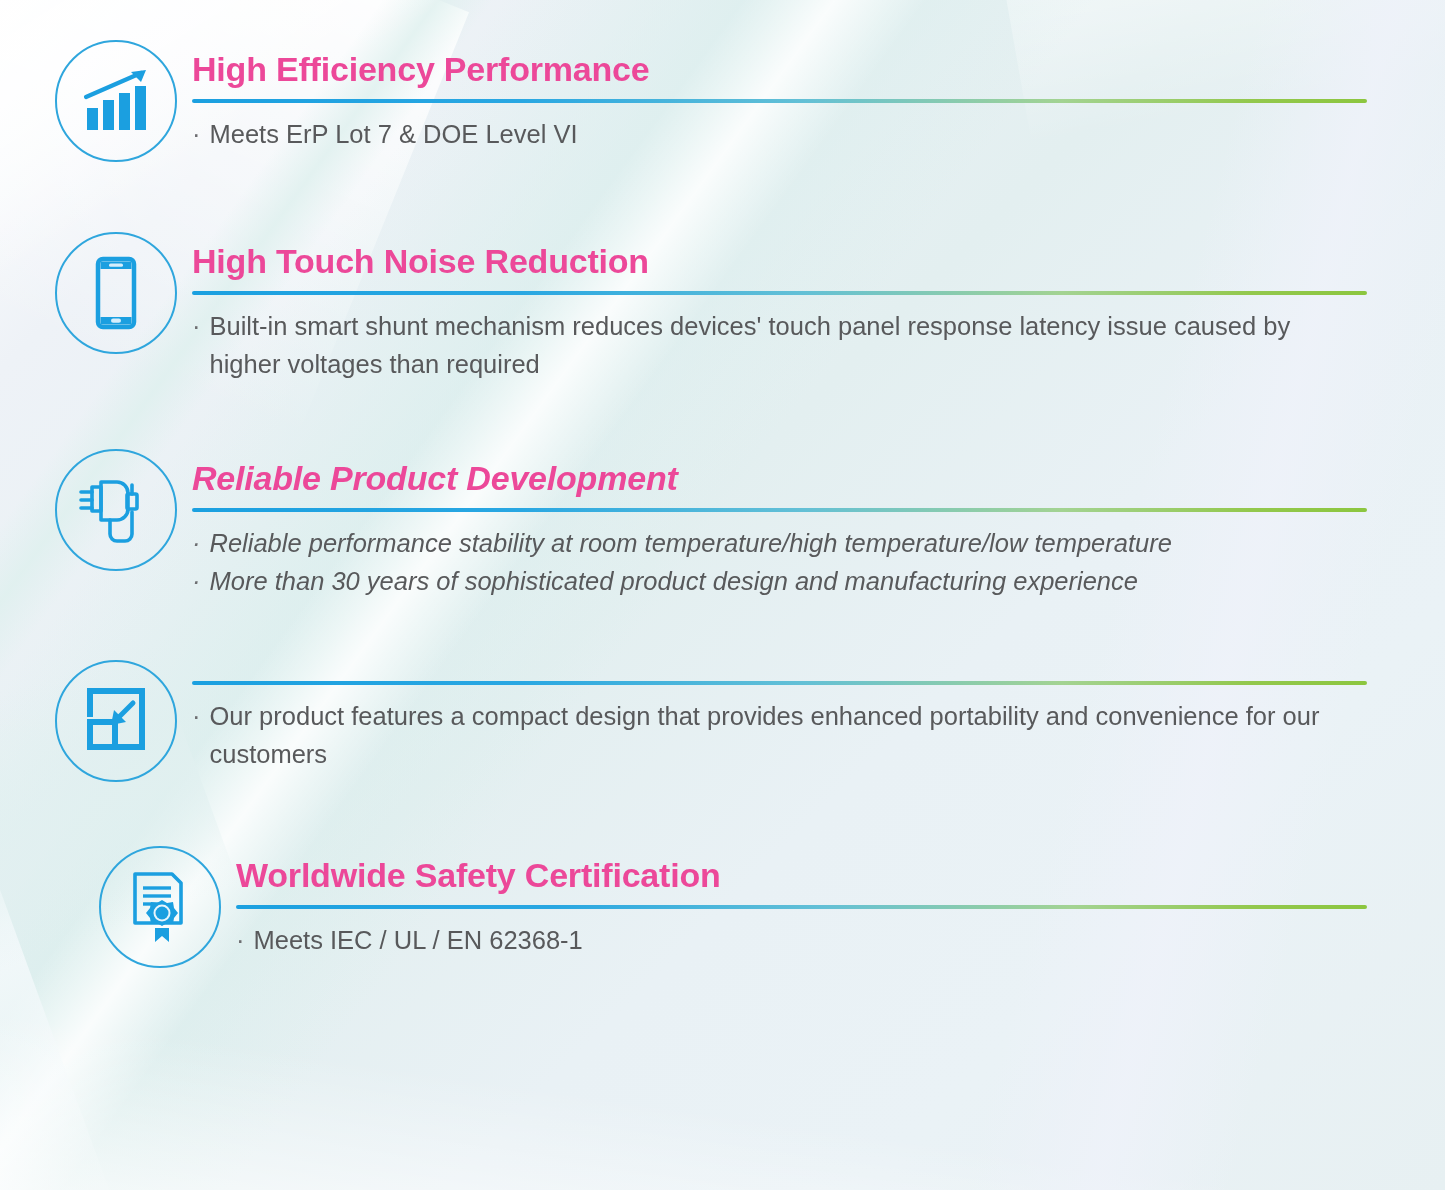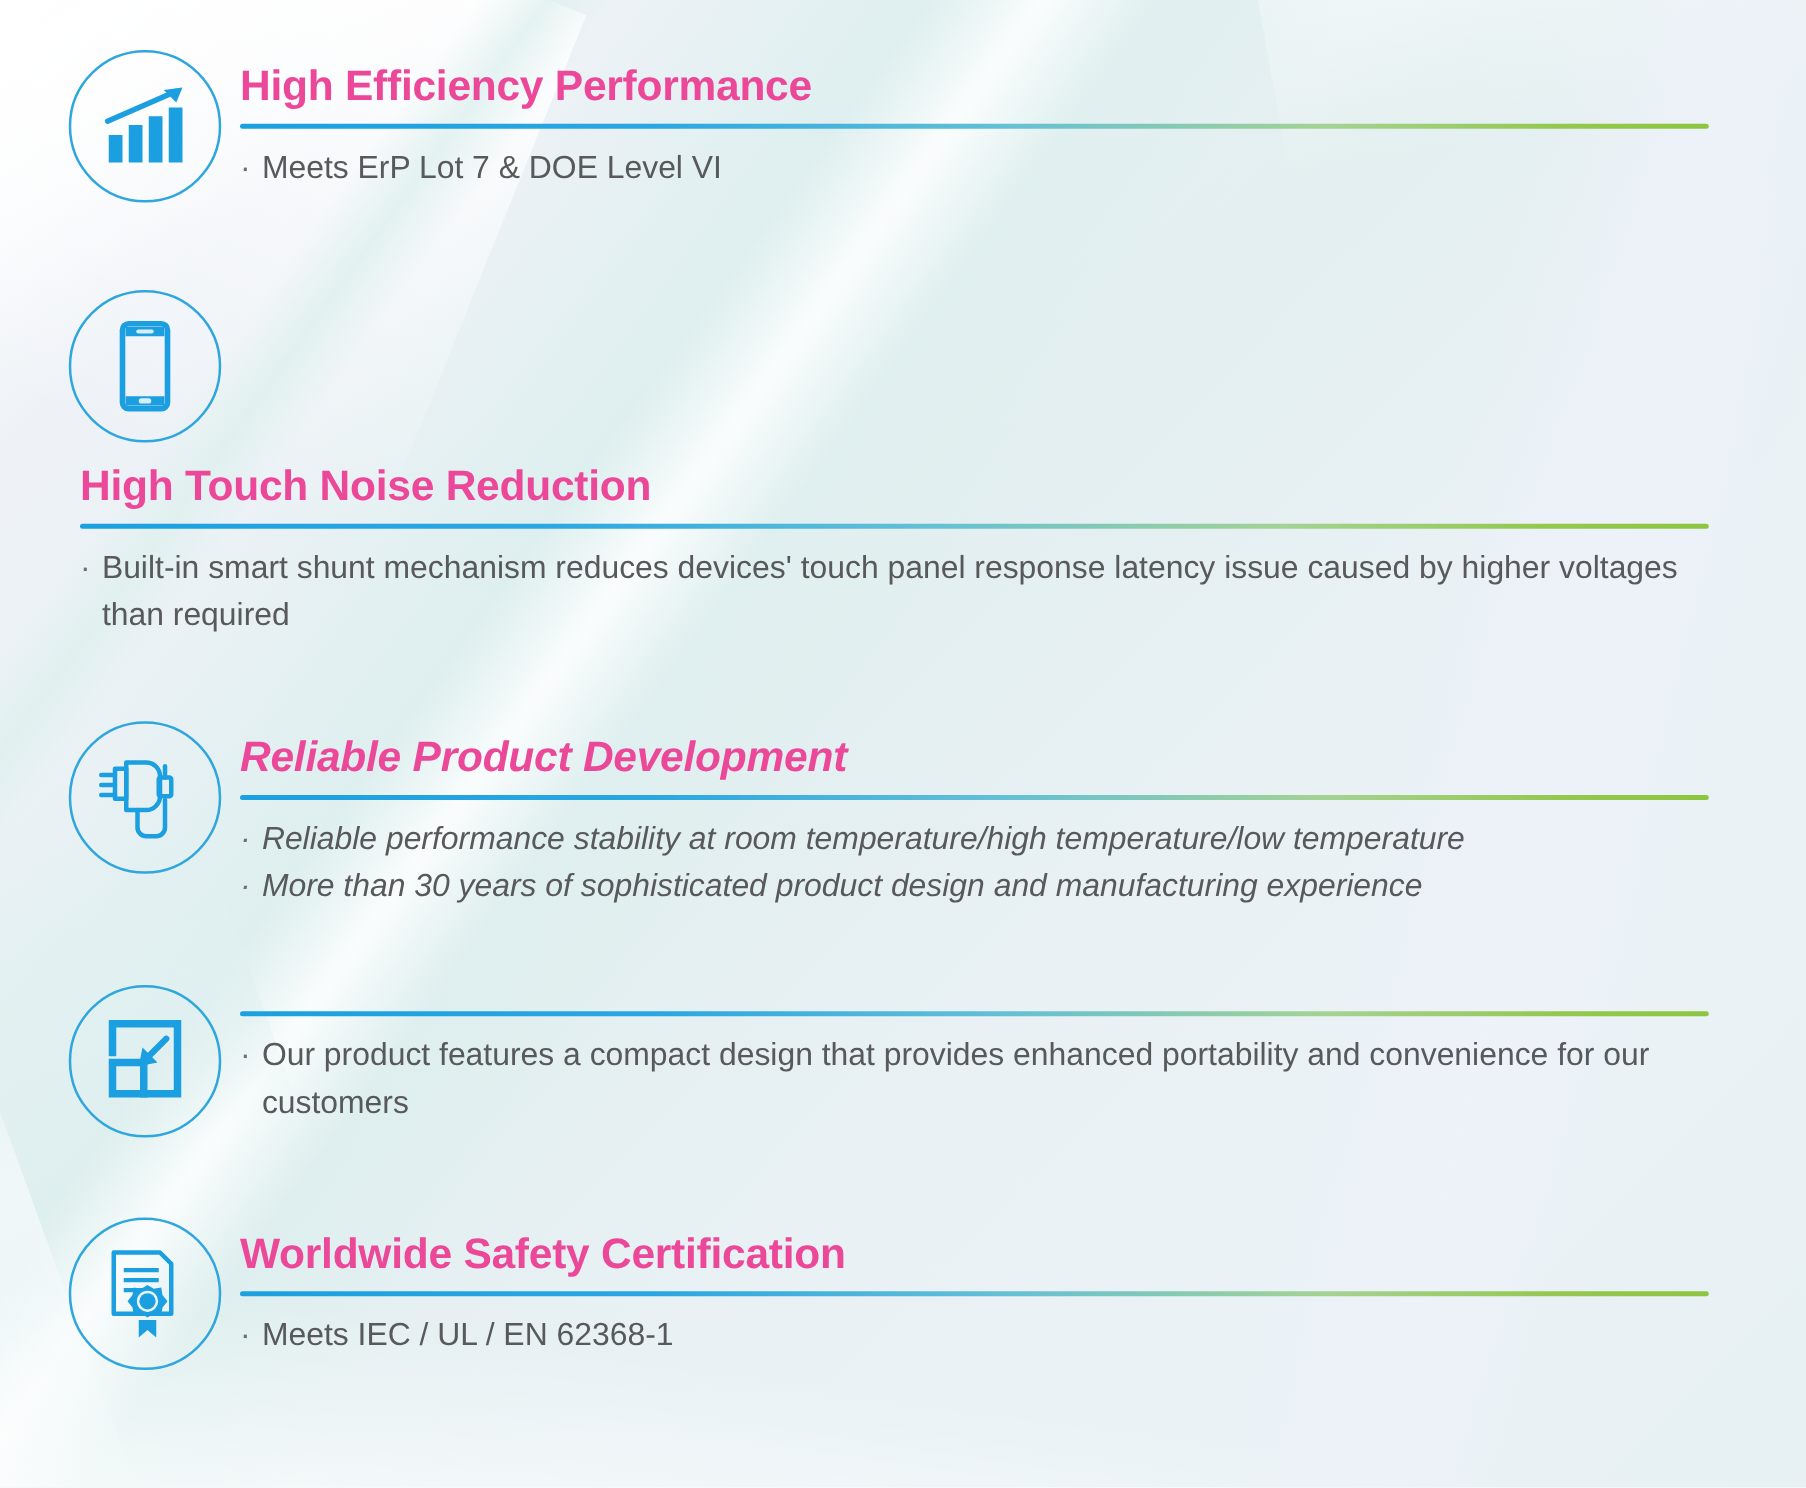--- a/index.html
+++ b/index.html
@@ -130,24 +130,24 @@
     flex:0 0 auto;
     margin-right:9px;
     color:#6d6e71;
     line-height:1.47;
   }
 
   .bullet-text { flex:1 1 auto; }
 
   
   .row-0 { margin-top:0px;  }
-  .row-1 { margin-top:66px;flex-direction:column; }
+  .row-1 { margin-top:66px; }
   .row-2 { margin-top:62px;font-style:italic; }
   .row-3 { margin-top:56px; }
-  .row-4 { margin-top:60px; }
+  .row-4 { margin-top:60px;margin-left:44px; }
 </style>
 </head>
 <body>
 
 <div class="bg-layer">
   <div class="band b9"></div>
   <div class="band b10"></div>
   <div class="band b1"></div>
   <div class="band b2"></div>
   <div class="band b3"></div>

